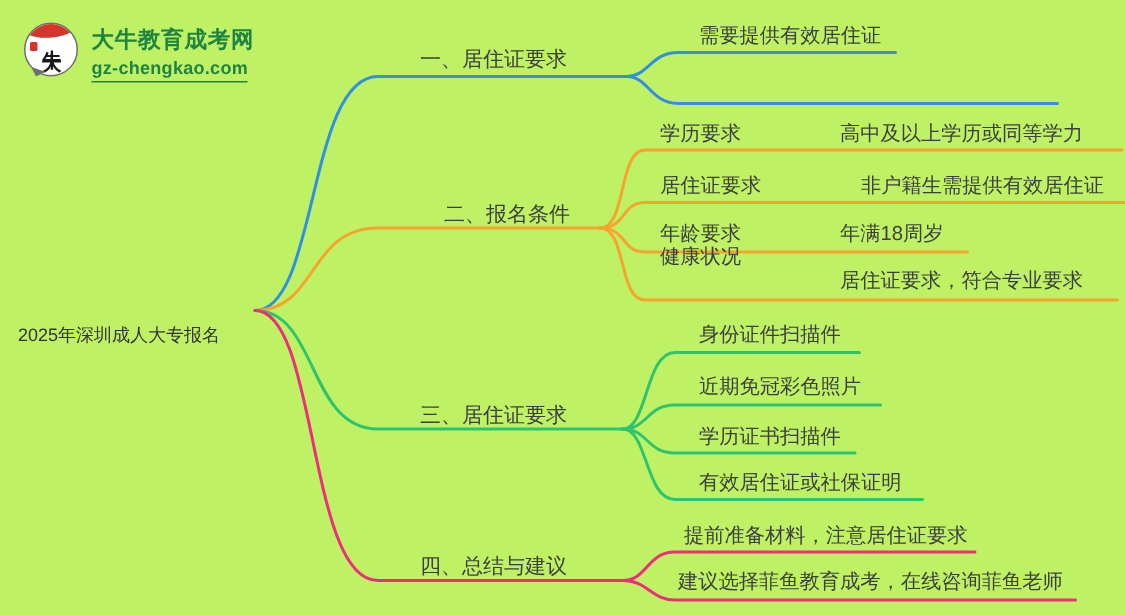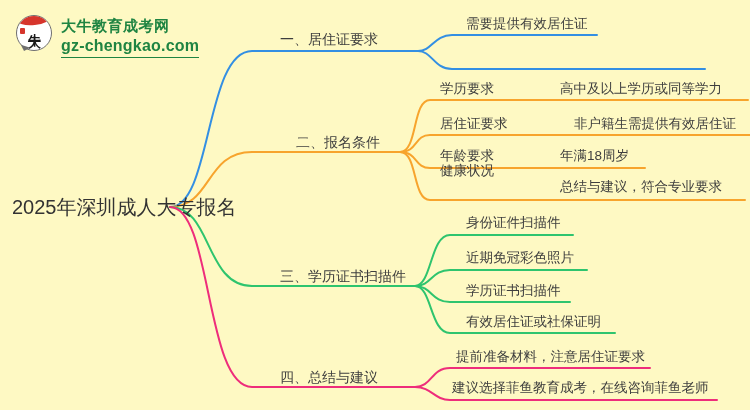--- a/index.html
+++ b/index.html
@@ -1,54 +1,54 @@
 <!DOCTYPE html>
 <html><head>
 <meta charset="utf-8">
 <style>
   html,body{margin:0;padding:0;background:#fff;}
   .stage{
-    position:relative;width:750px;height:410px;background:#fef9c3;
+    position:relative;width:750px;height:410px;background:#bef264;
     overflow:hidden;
     font-family:"Liberation Sans","DejaVu Sans",sans-serif;
   }
   svg.wires{position:absolute;left:0;top:0;z-index:1;}
   .c-blue{stroke:#338FE3;}
   .c-orange{stroke:#F7A42D;}
   .c-green{stroke:#2EC46E;}
   .c-pink{stroke:#EE2D7B;}
   svg.wires path{fill:none;stroke-width:2;stroke-linecap:round;}
 
   .node{
     position:absolute;z-index:2;color:#3E3E3E;font-size:13.5px;line-height:17px;
     white-space:nowrap;
   }
   .node.branch{font-size:14px;}
-  .node.root{font-size:20px;color:#333;}
+  .node.root{font-size:12px;color:#333;margin-top:16px;}
 
   
   .logo{position:absolute;left:16px;top:15px;z-index:3;display:flex;align-items:flex-start;}
   .bubble{position:relative;width:36px;height:36px;}
   .bubble-clip{
     position:absolute;inset:0;border:1.5px solid #6f6f6f;border-radius:50%;
     overflow:hidden;background:#fff;box-sizing:border-box;
   }
   .cap{position:absolute;top:-7px;left:-2px;width:38px;height:16px;background:#D6352C;
        border-radius:50%;transform:rotate(-6deg);}
   .seal{position:absolute;left:3px;top:12px;width:5px;height:6px;background:#D6352C;border-radius:1px;}
   .mark-text{
     position:absolute;left:50%;top:9px;transform:translateX(-50%);
     writing-mode:vertical-rl;font-family:"Liberation Serif","DejaVu Serif",serif;
     font-weight:bold;font-size:13px;letter-spacing:-2px;color:#1a1a1a;
   }
   .tail{position:absolute;left:3px;bottom:-5px;width:0;height:0;
         border:5px solid transparent;border-top-color:#6f6f6f;transform:rotate(18deg);}
   .logo-text{margin-left:9px;padding-top:2px;}
   .site-name{font-size:15px;font-weight:bold;color:#1F8442;letter-spacing:0.5px;}
-  .site-url{display:inline-block;font-size:16px;font-weight:bold;color:#1F8442;
+  .site-url{display:inline-block;font-size:12px;font-weight:bold;color:#1F8442;
             letter-spacing:0.2px;border-bottom:1.5px solid #1F8442;padding-bottom:2px;margin-top:1px;}
 </style>
 </head>
 <body>
 
 <div class="stage">
 
   <svg class="wires" width="750" height="410" viewBox="0 0 750 410">
 
     <path class="c-blue" d="M170 207 C212 207, 205 51, 252 51 L418 51"></path>
@@ -94,23 +94,23 @@
   <div class="node" style="left:466px;top:15px">需要提供有效居住证</div>
 
   <div class="node branch" style="left:296px;top:134px">二、报名条件</div>
   <div class="node" style="left:440px;top:80px">学历要求</div>
   <div class="node" style="left:560px;top:80px">高中及以上学历或同等学力</div>
   <div class="node" style="left:440px;top:115px">居住证要求</div>
   <div class="node" style="left:574px;top:115px">非户籍生需提供有效居住证</div>
   <div class="node" style="left:440px;top:147px">年龄要求</div>
   <div class="node" style="left:560px;top:147px">年满18周岁</div>
   <div class="node" style="left:440px;top:162px">健康状况</div>
-  <div class="node" style="left:560px;top:178px">总结与建议，符合专业要求</div>
+  <div class="node" style="left:560px;top:178px">居住证要求，符合专业要求</div>
 
-  <div class="node branch" style="left:280px;top:268px">三、学历证书扫描件</div>
+  <div class="node branch" style="left:280px;top:268px">三、居住证要求</div>
   <div class="node" style="left:466px;top:214px">身份证件扫描件</div>
   <div class="node" style="left:466px;top:282px">学历证书扫描件</div>
   <div class="node" style="left:466px;top:249px">近期免冠彩色照片</div>
   <div class="node" style="left:466px;top:313px">有效居住证或社保证明</div>
 
   <div class="node branch" style="left:280px;top:369px">四、总结与建议</div>
   <div class="node" style="left:456px;top:348px">提前准备材料，注意居住证要求</div>
   <div class="node" style="left:452px;top:379px">建议选择菲鱼教育成考，在线咨询菲鱼老师</div>
 
 </div>

